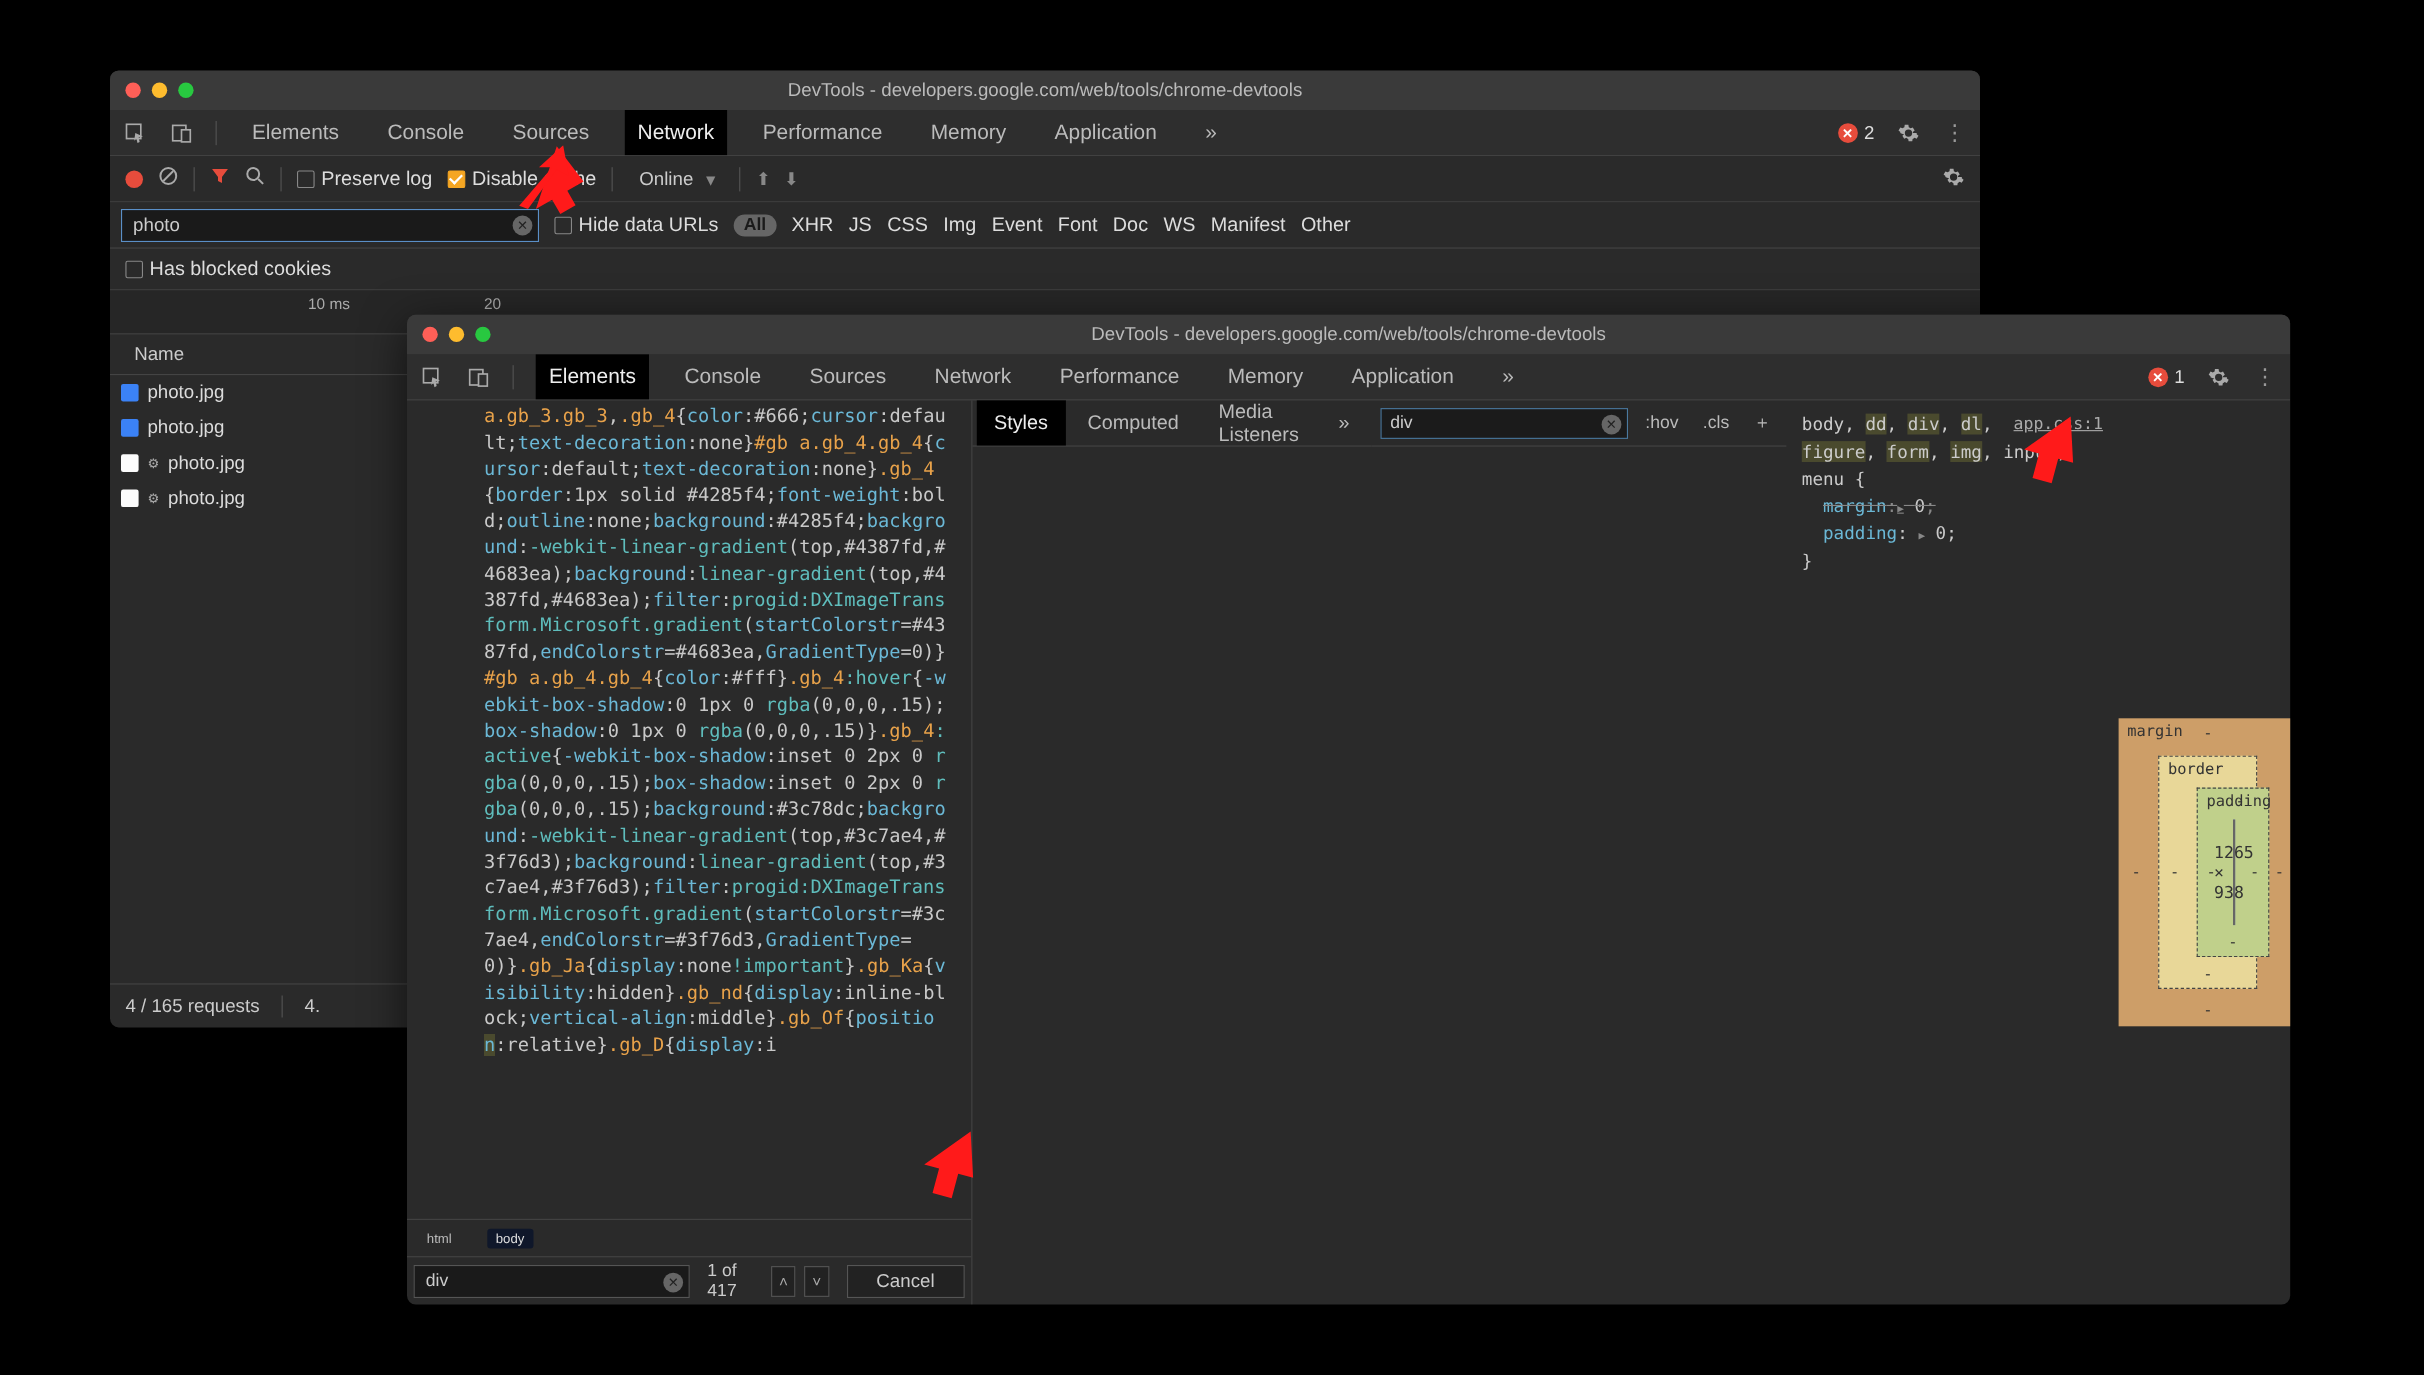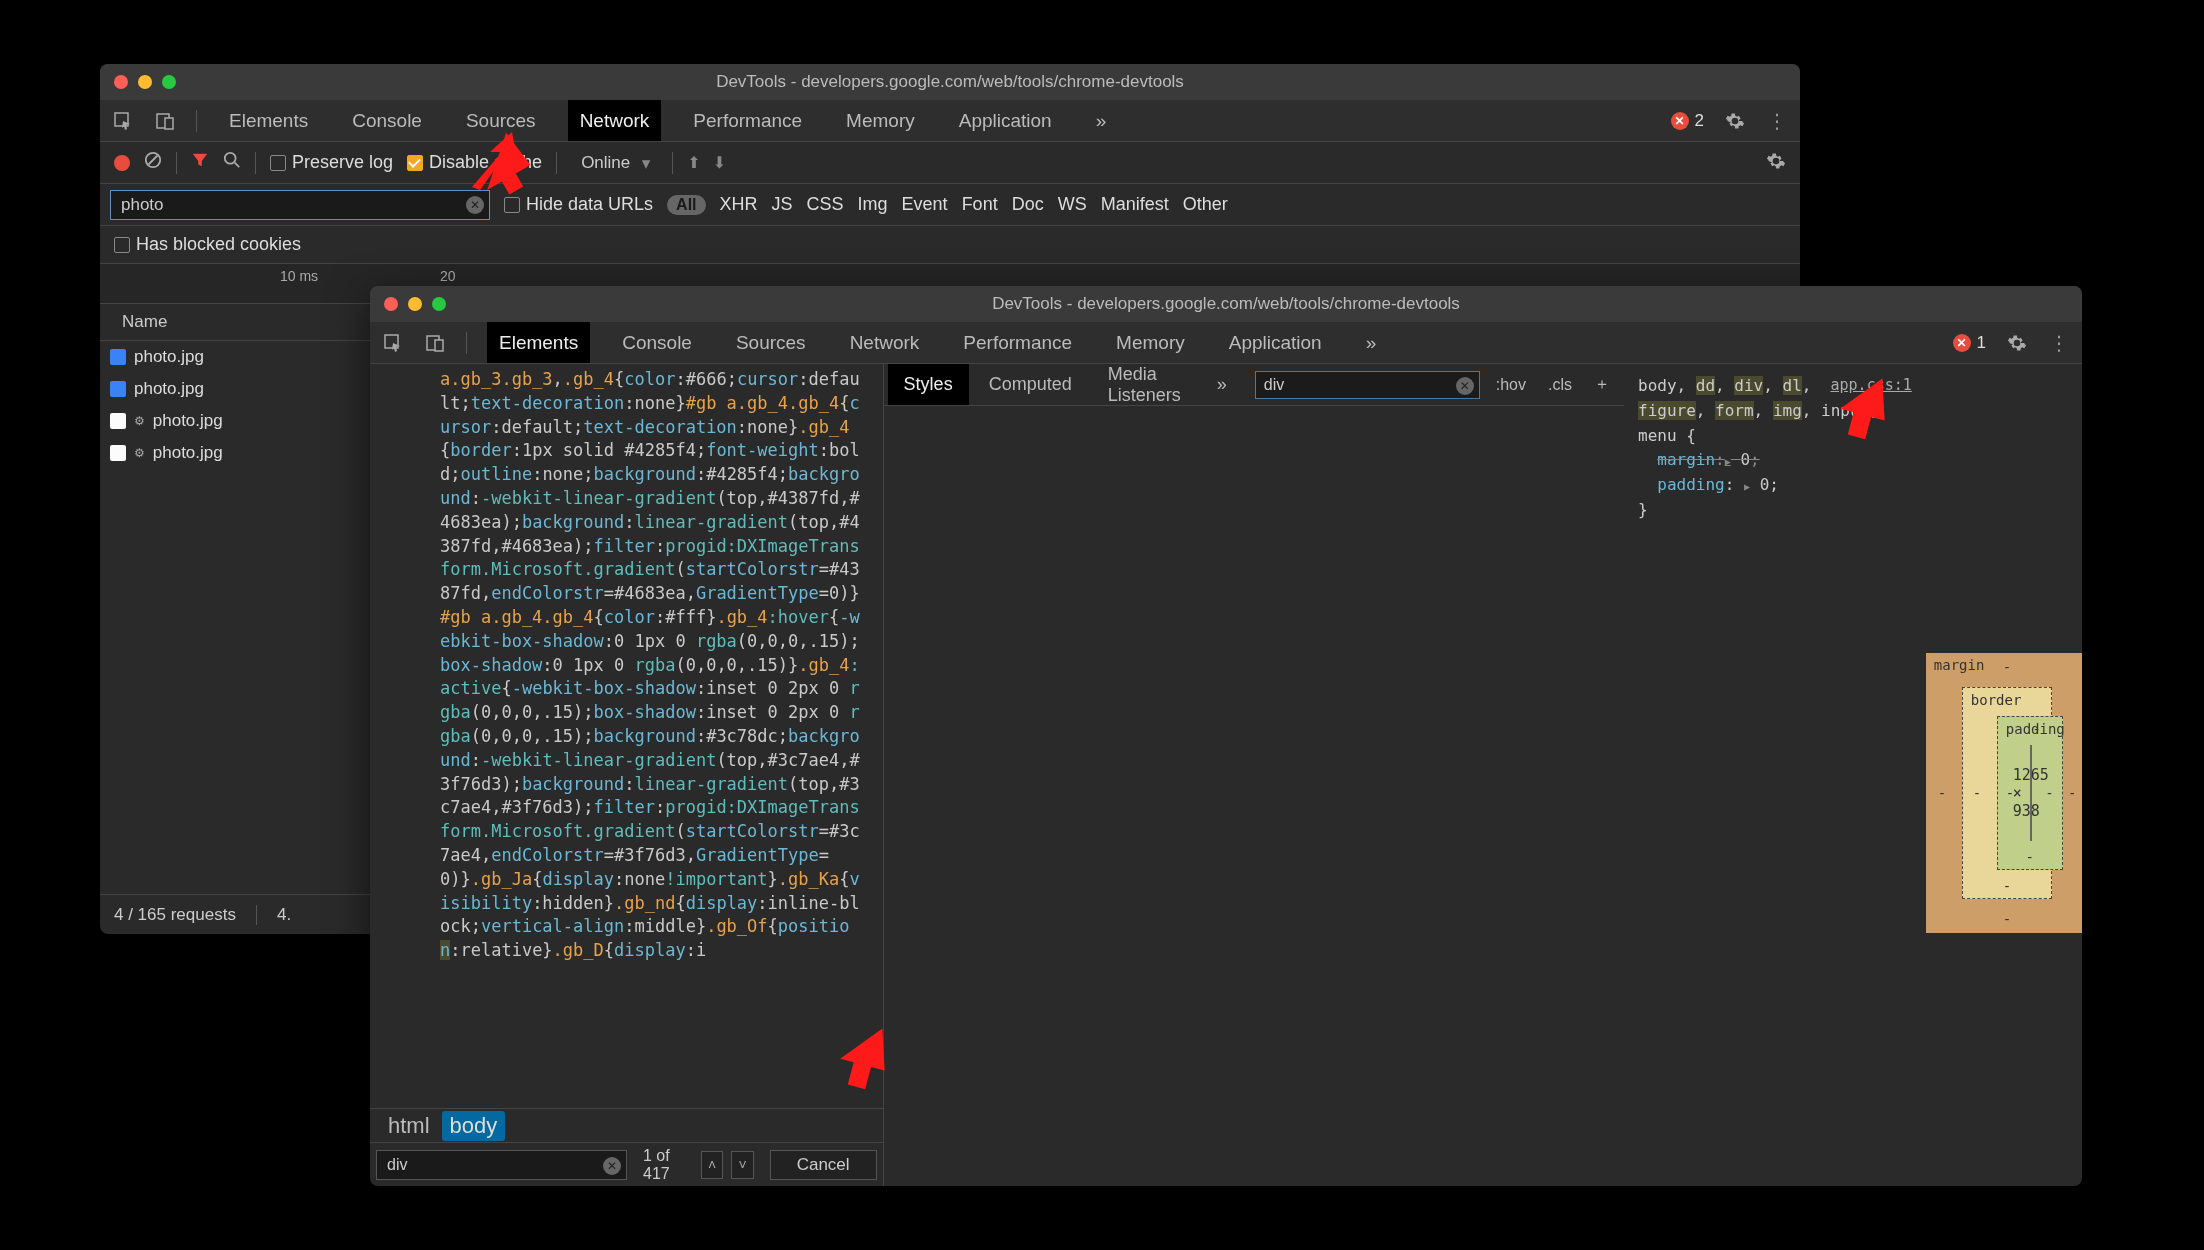--- a/index.html
+++ b/index.html
@@ -159,26 +159,26 @@
 .sel-orange { color: #e8a24a; }
 .sel-blue { color: #6bb8d6; }
 .sel-teal { color: #5fbdbc; }
 
 .breadcrumb {
   height: 34px;
   border-top: 1px solid #444;
   display: flex;
   align-items: center;
   padding: 0 10px;
-  gap: 4px;
-  font-size: 22px;
+  gap: 24px;
+  font-size: 12px;
   color: #bbb;
 }
 .breadcrumb .bc { padding: 2px 8px; }
-.breadcrumb .bc.active { background: #0369a1; color: #ddd; border-radius: 3px; }
+.breadcrumb .bc.active { background: #0f172a; color: #ddd; border-radius: 3px; }
 
 .searchbar {
   height: 44px;
   border-top: 1px solid #444;
   display: flex;
   align-items: center;
   padding: 0 6px;
   gap: 8px;
 }
 .search-input {

